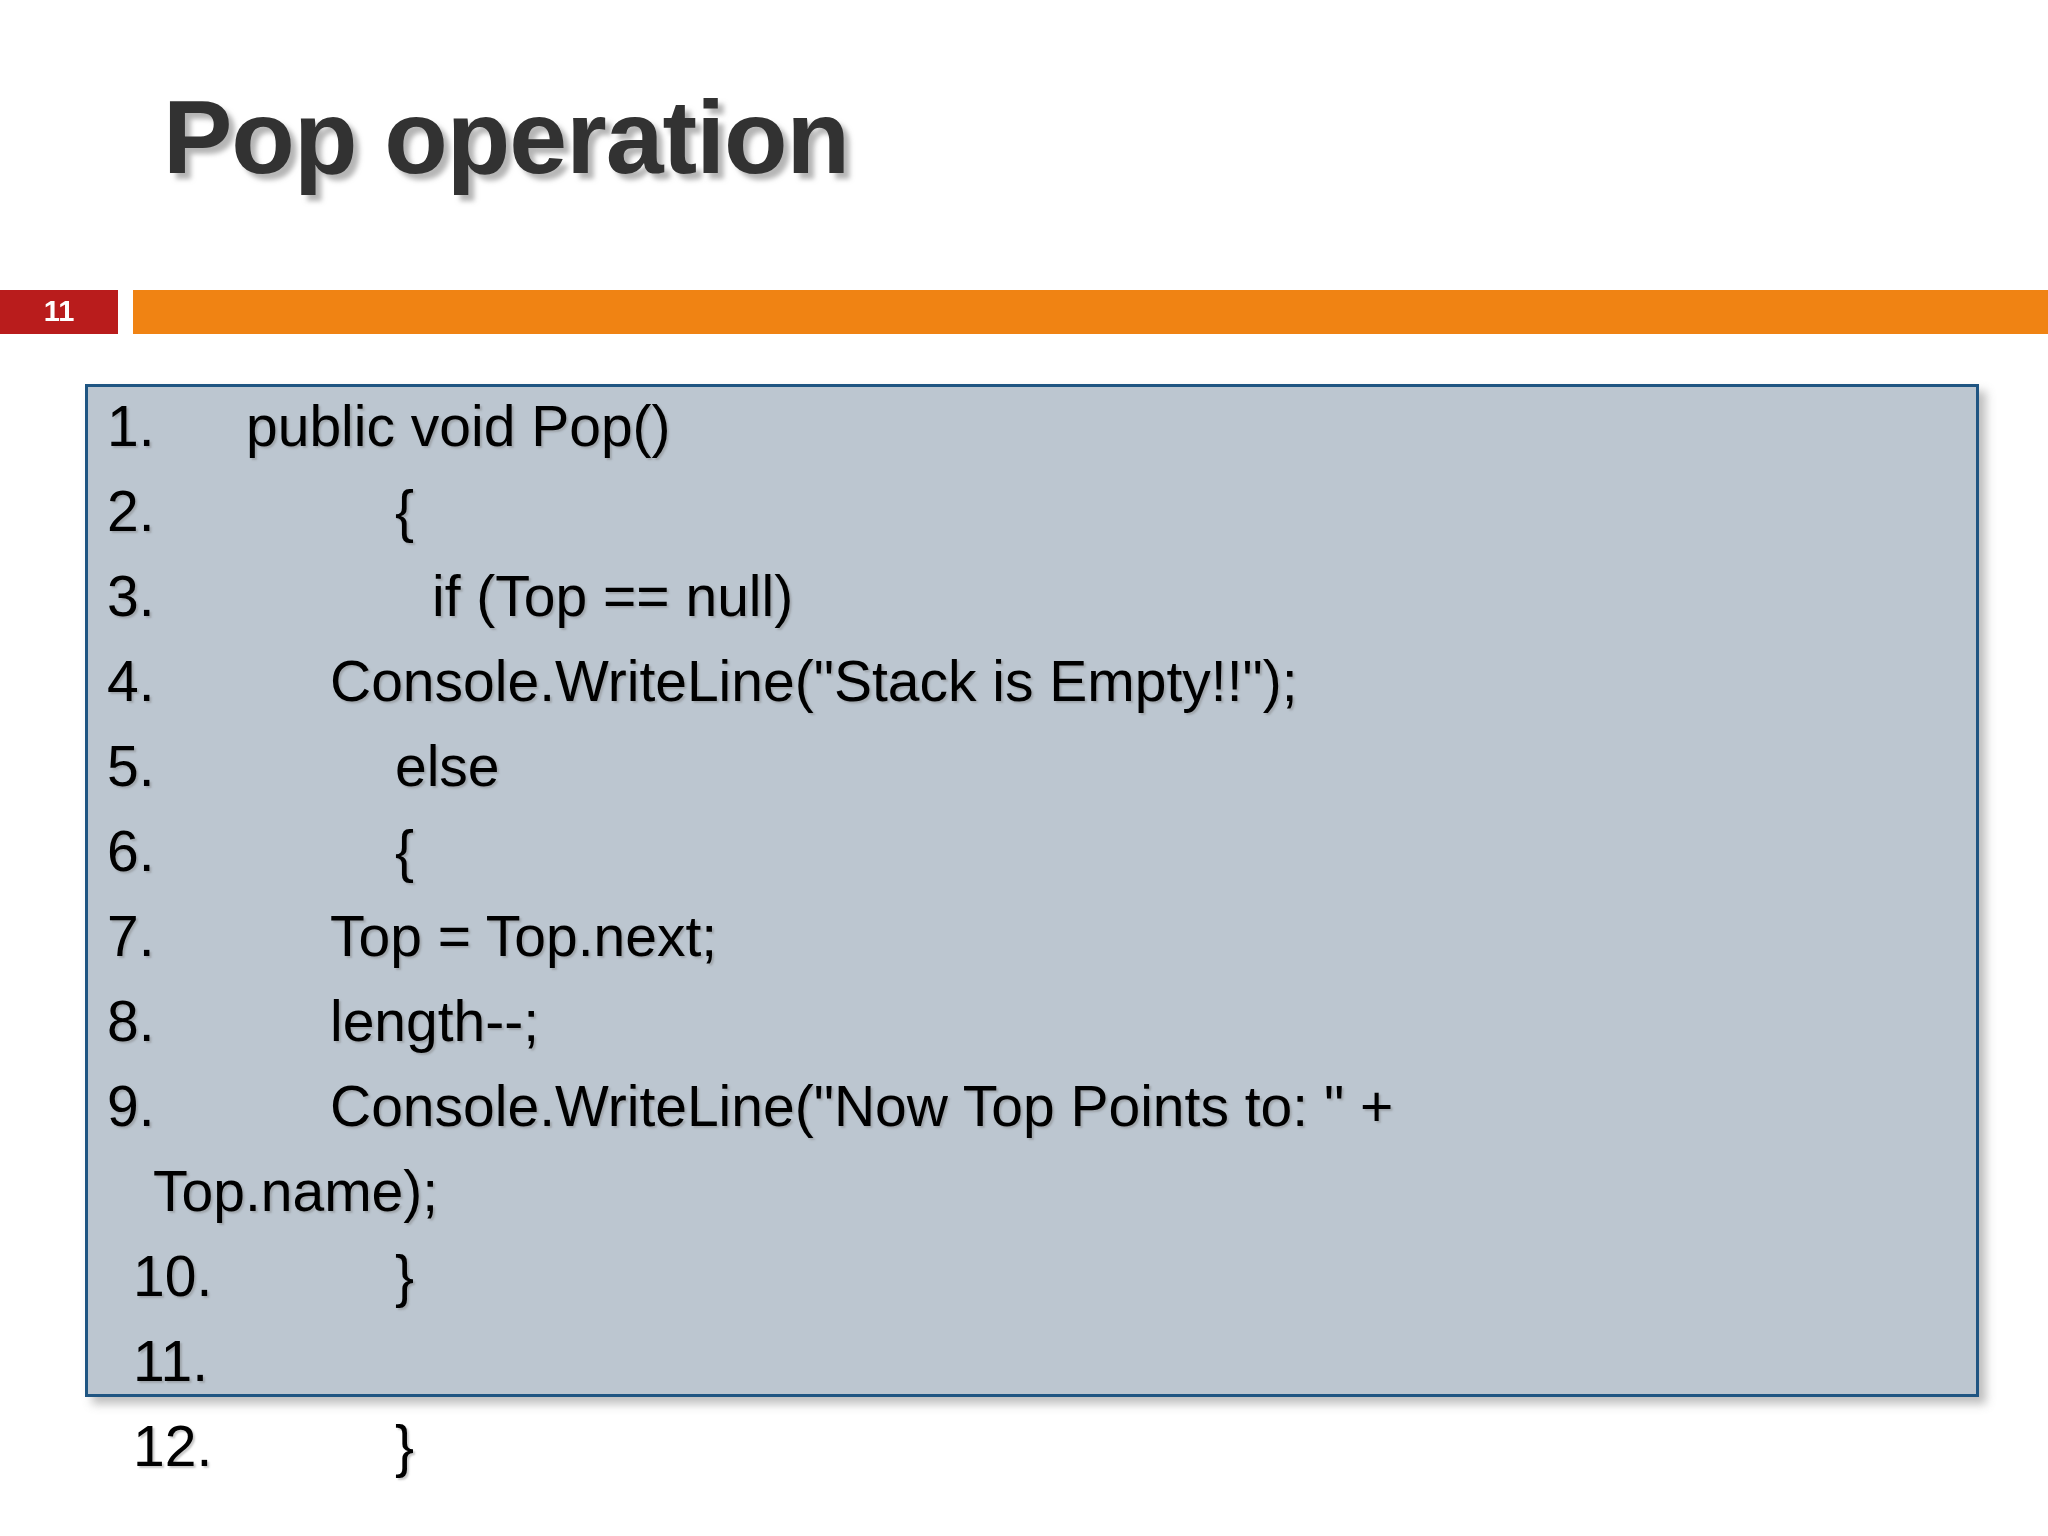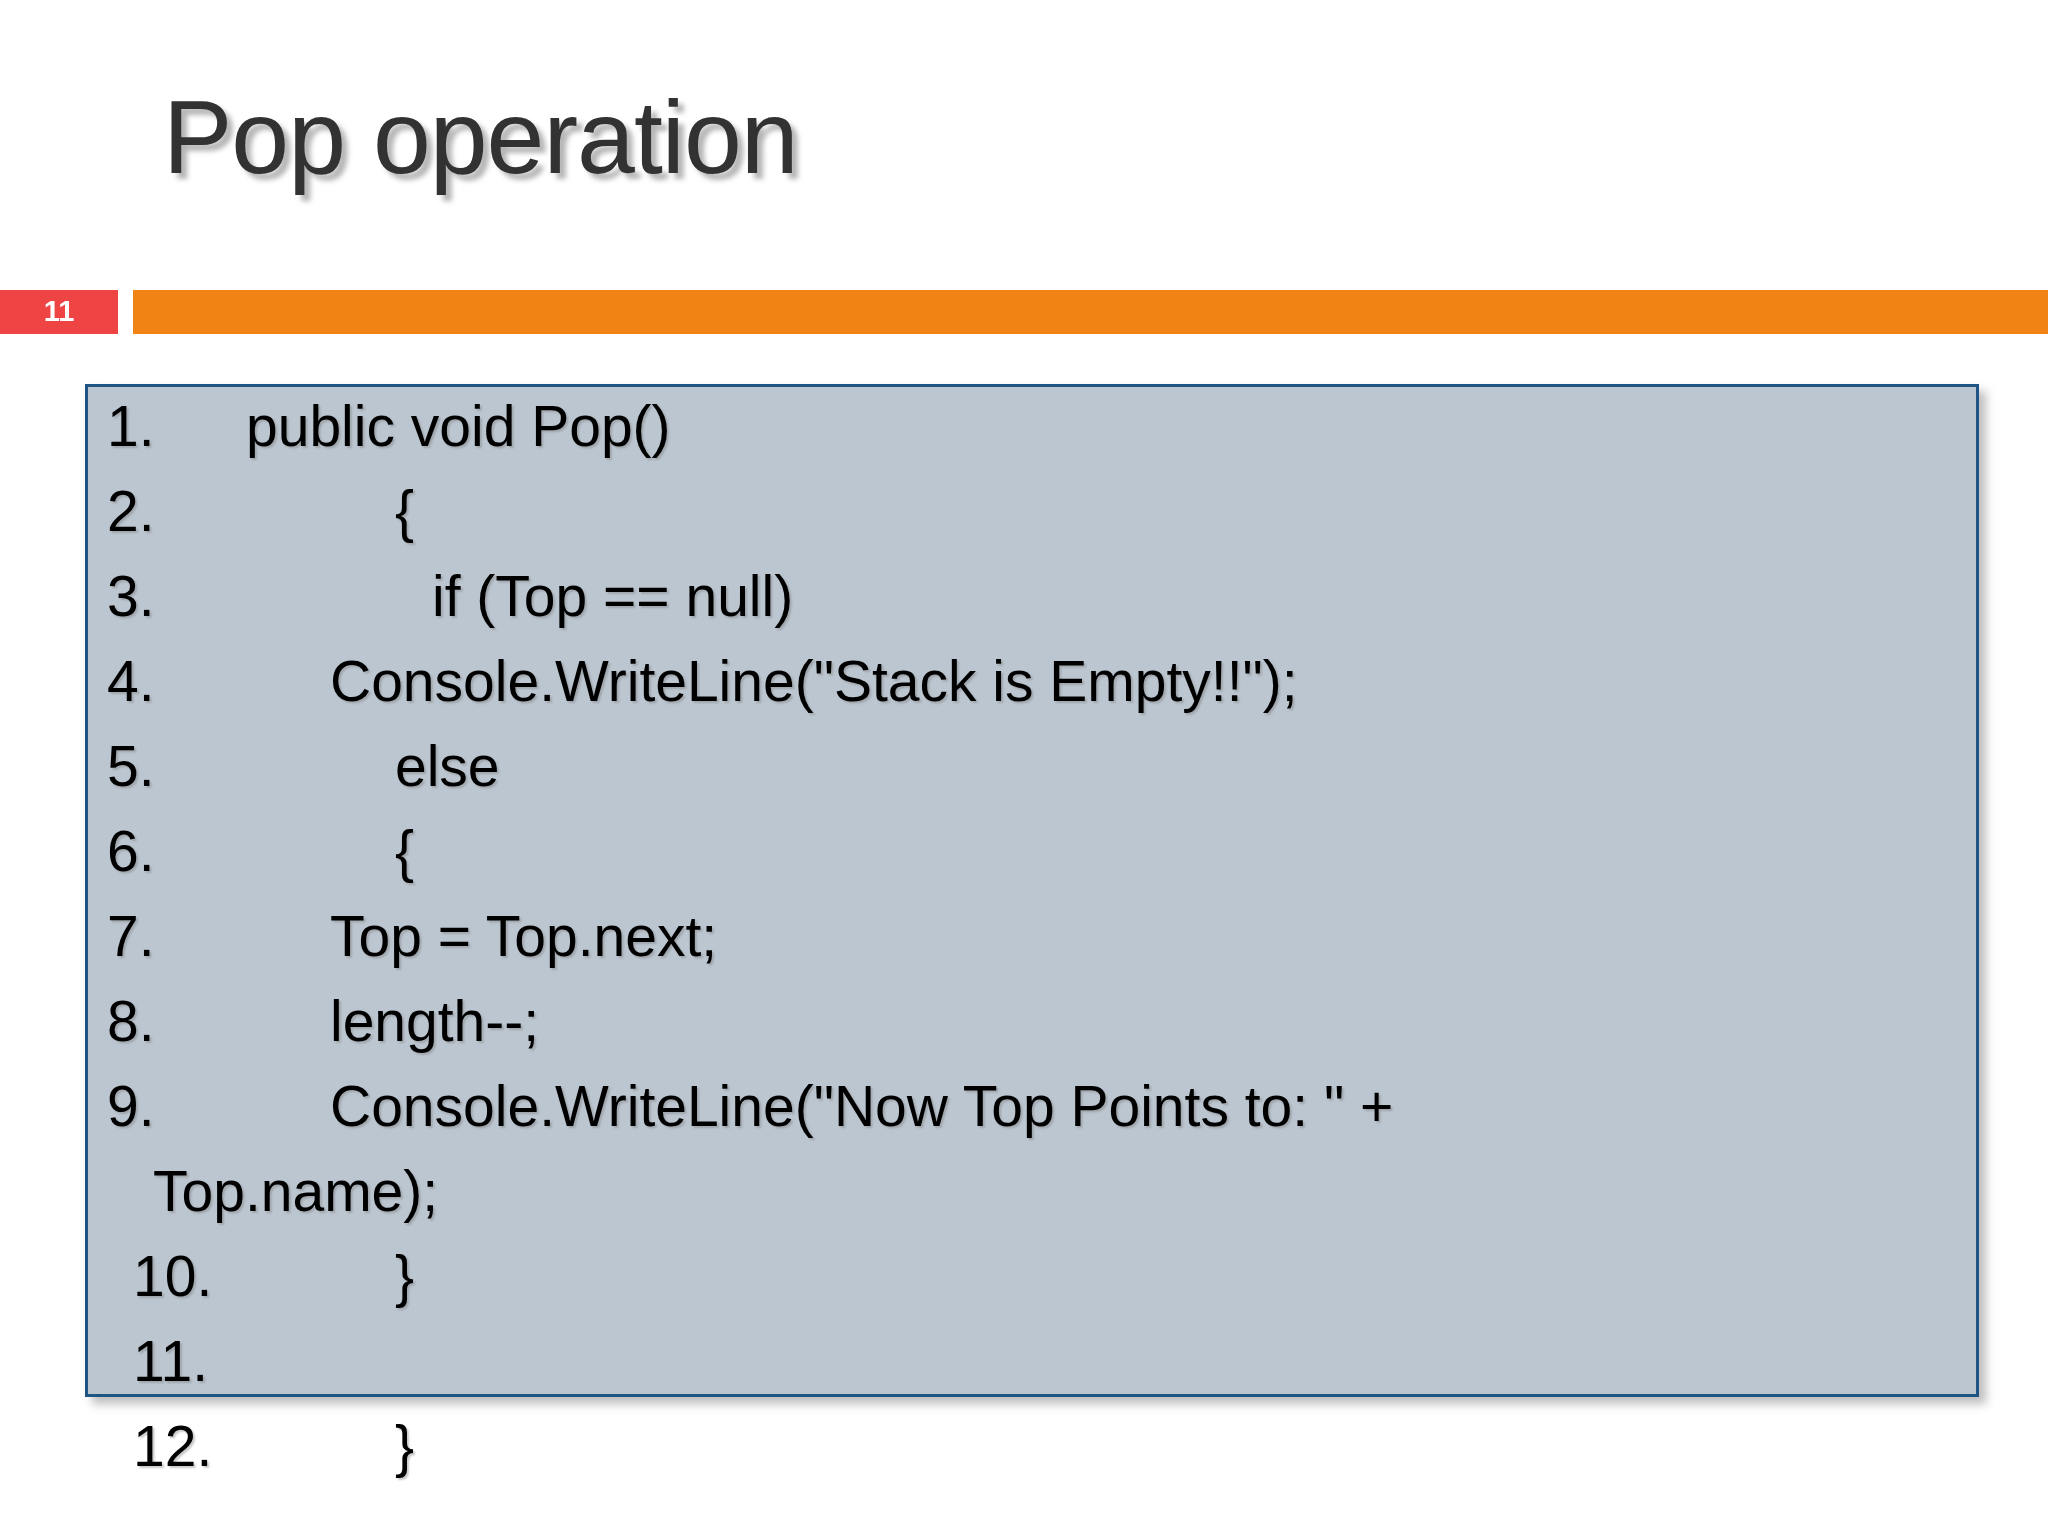--- a/index.html
+++ b/index.html
@@ -15,21 +15,21 @@
     font-family: "Liberation Sans", sans-serif;
     -webkit-font-smoothing: antialiased;
   }
 
   
   #slide-title {
     position: absolute;
     left: 163px;
     top: 78px;
     font-size: 104px;
-    font-weight: normal;
+    font-weight: bold;
     color: #323232;
     letter-spacing: -1px;
     line-height: 1.15;
     text-shadow: 6px 6px 5px rgba(120,120,120,0.55);
     white-space: nowrap;
   }
 
   
   #divider {
     position: absolute;
@@ -37,21 +37,21 @@
     top: 290px;
     width: 2048px;
     height: 44px;
   }
   #slide-number-badge {
     position: absolute;
     left: 0;
     top: 0;
     width: 118px;
     height: 44px;
-    background: #ef4444;
+    background: #b91c1c;
     box-sizing: border-box;
     display: flex;
     align-items: center;
     justify-content: center;
   }
   #slide-number-badge .num {
     color: #ffffff;
     font-size: 29px;
     font-weight: bold;
     line-height: 1;

